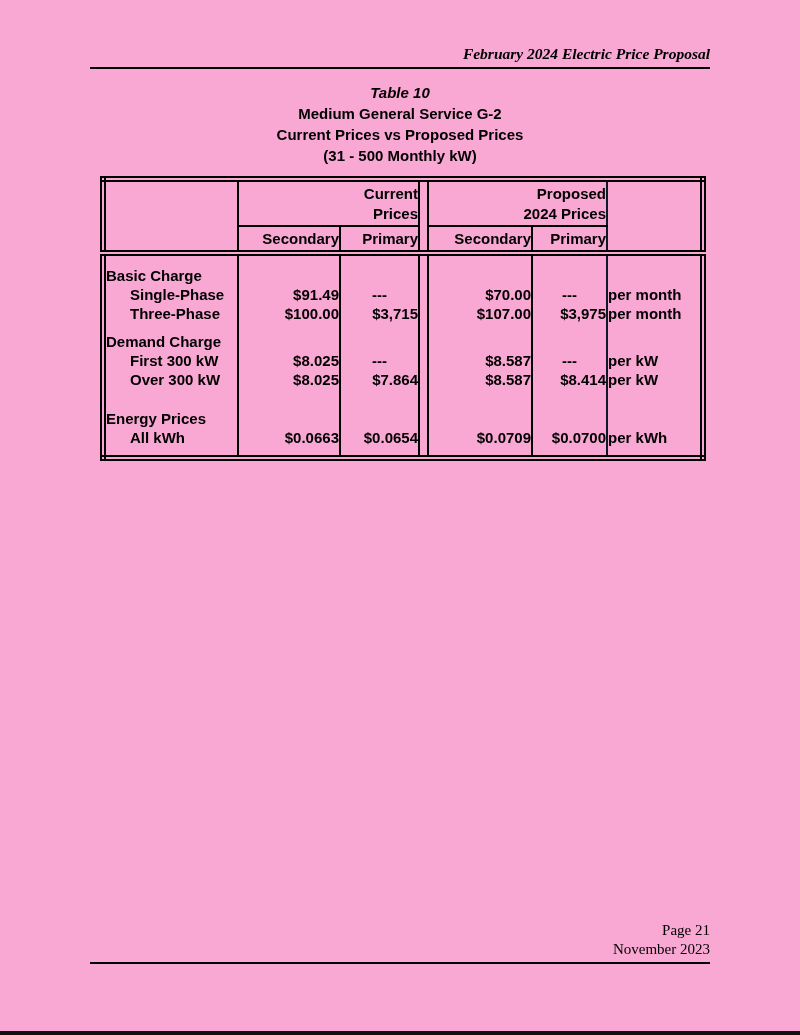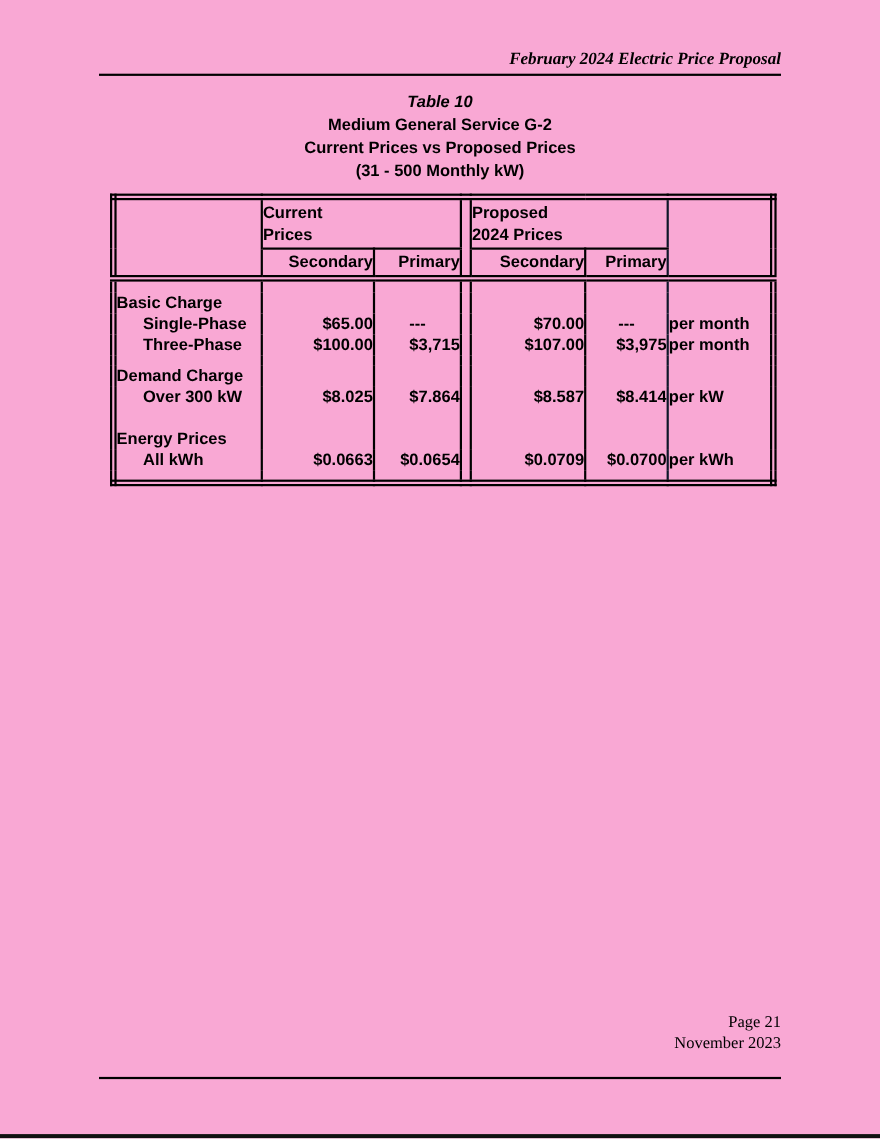--- a/index.html
+++ b/index.html
@@ -23,39 +23,39 @@
   
   table.price-table{
     position:absolute;left:100px;top:176px;width:600px;
     border-collapse:collapse;table-layout:fixed;
     border:6px double #000;
     font-size:15px;font-weight:bold;line-height:19px;
   }
   table.price-table td{padding:0;overflow:hidden;white-space:nowrap;}
   .r-group td{height:43px;vertical-align:middle;}
   .r-sub td{height:23px;border-bottom:6px double #000;vertical-align:middle;}
-  .grp{text-align:left;border-bottom:2px solid #000;line-height:20px;}
+  .grp{text-align:right;border-bottom:2px solid #000;line-height:20px;}
   .sub{text-align:right;}
   .bR{border-right:2px solid #000;}
   .sp{border-left:2px solid #000;border-right:2px solid #000;}
   .unitc{border-left:2px solid #0f172a;}
   .lbl{text-align:left;padding-left:3px;}
   .lbl.indent{padding-left:24px;}
   .num{text-align:right;padding-right:2px;}
   .num.dash{text-align:center;padding-right:0;}
   .unit{text-align:left;padding-left:3px;}
   .rb{height:19px;}
   .rsp1{height:13px;}
   .rsp2{height:9px;}
   .rsp3{height:20px;}
   .rsp4{height:11px;}
   
   .doc-footer{
     position:absolute;left:90px;top:921px;width:620px;
-    text-align:right;border-bottom:2px solid #000;padding-bottom:20px;
+    text-align:right;border-bottom:2px solid #000;padding-bottom:3px;
     font-family:"Liberation Serif",serif;font-size:15px;line-height:19px;
   }
   
   .page-edge{position:absolute;left:0;bottom:0;width:800px;height:4px;background:#111;}
 </style>
 </head>
 <body>
 
 <div class="page">
 
@@ -121,21 +121,21 @@
       <td class="num bR"></td>
       <td class="num"></td>
       <td class="sp"></td>
       <td class="num bR"></td>
       <td class="num"></td>
       <td class="unitc unit"></td>
     </tr>
 
     <tr class="rb">
       <td class="lbl indent bR">Single-Phase</td>
-      <td class="num bR">$65.00</td>
+      <td class="num bR">$91.49</td>
       <td class="num dash">---</td>
       <td class="sp"></td>
       <td class="num bR">$70.00</td>
       <td class="num dash">---</td>
       <td class="unitc unit">per month</td>
     </tr>
 
     <tr class="rb">
       <td class="lbl indent bR">Three-Phase</td>
       <td class="num bR">$100.00</td>
@@ -159,20 +159,29 @@
     <tr class="rb">
       <td class="lbl bR">Demand Charge</td>
       <td class="num bR"></td>
       <td class="num"></td>
       <td class="sp"></td>
       <td class="num bR"></td>
       <td class="num"></td>
       <td class="unitc unit"></td>
     </tr>
 
+    <tr class="rb">
+      <td class="lbl indent bR">First 300 kW</td>
+      <td class="num bR">$8.025</td>
+      <td class="num dash">---</td>
+      <td class="sp"></td>
+      <td class="num bR">$8.587</td>
+      <td class="num dash">---</td>
+      <td class="unitc unit">per kW</td>
+    </tr>
 
     <tr class="rb">
       <td class="lbl indent bR">Over 300 kW</td>
       <td class="num bR">$8.025</td>
       <td class="num">$7.864</td>
       <td class="sp"></td>
       <td class="num bR">$8.587</td>
       <td class="num">$8.414</td>
       <td class="unitc unit">per kW</td>
     </tr>

